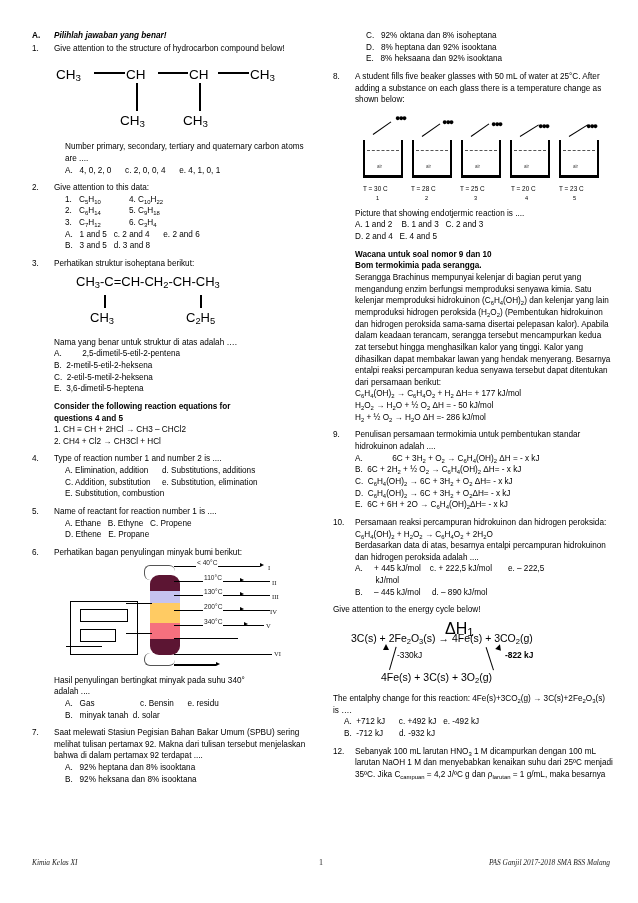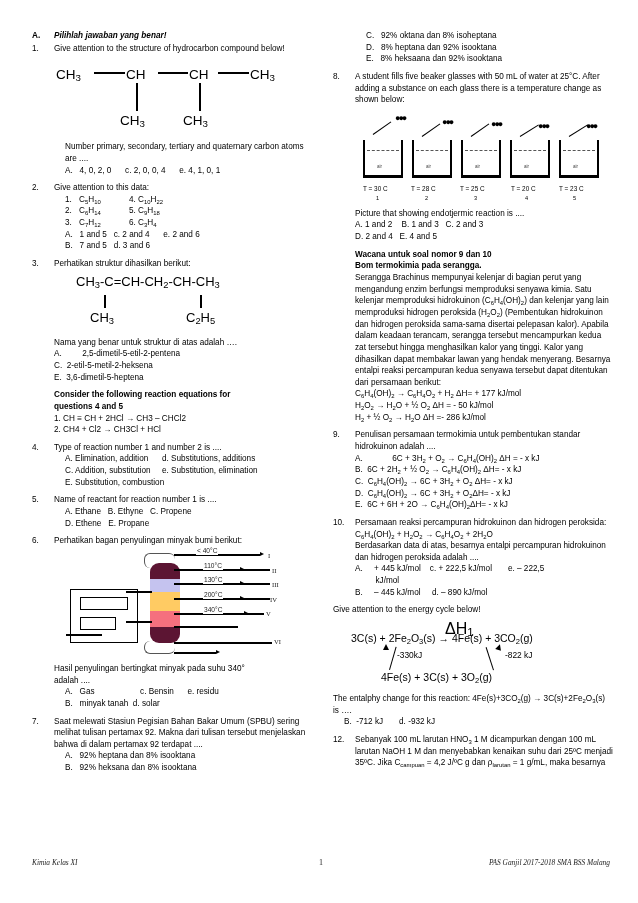--- a/index.html
+++ b/index.html
@@ -287,43 +287,44 @@
             </div>
             <div>
               <span style="display:inline-block;width:14px">2.</span><span style="display:inline-block;width:50px">C<sub>6</sub>H<sub>14</sub></span><span>5. C<sub>9</sub>H<sub>18</sub></span>
             </div>
             <div>
               <span style="display:inline-block;width:14px">3.</span><span style="display:inline-block;width:50px">C<sub>7</sub>H<sub>12</sub></span><span>6. C<sub>3</sub>H<sub>4</sub></span>
             </div>
           </div>
           <div class="opts indent">
             <div class="opt-row">A.   1 and 5   c. 2 and 4      e. 2 and 6</div>
-            <div class="opt-row">B.   7 and 5   d. 3 and 6</div>
+            <div class="opt-row">B.   3 and 5   d. 3 and 8</div>
           </div>
         </div>
       </div>
 
       <div class="sp6"></div>
 
       <div class="q nb">
         <div class="q-num">3.</div>
         <div class="q-body">
-          <div>Perhatikan struktur dihasilkan berikut:</div>
+          <div>Perhatikan struktur isoheptana berikut:</div>
 
           <div class="struct2">
             <span class="line1">CH<sub>3</sub>-C=CH-CH<sub>2</sub>-CH-CH<sub>3</sub></span>
             <span class="v1" style="left:50px; top:22px;"></span>
             <span class="v1" style="left:146px; top:22px;"></span>
             <span class="lab" style="left:36px; top:36px;">CH<sub>3</sub></span>
             <span class="lab" style="left:132px; top:36px;">C<sub>2</sub>H<sub>5</sub></span>
           </div>
 
           <div>Nama yang benar untuk struktur di atas adalah ….</div>
           <div class="opts">
             <div class="opt-row">A.         2,5-dimetil-5-etil-2-pentena</div>
+            <div class="opt-row">B.  2-metil-5-etil-2-heksena</div>
             <div class="opt-row">C.  2-etil-5-metil-2-heksena</div>
             <div class="opt-row">E.  3,6-dimetil-5-heptena</div>
           </div>
         </div>
       </div>
 
       <div class="sp6"></div>
 
       <div class="q nb">
         <div class="q-num"></div>
@@ -575,25 +576,26 @@
 
           <div class="cycle">
             <span class="dh">ΔH<sub>1</sub></span>
             <span class="top-eq">3C(s) + 2Fe<sub>2</sub>O<sub>3</sub>(s)  → 4Fe(s) + 3CO<sub>2</sub>(g)</span>
             <span class="bot-eq">4Fe(s) + 3C(s) + 3O<sub>2</sub>(g)</span>
             <span class="cyc-arrow" style="left:56px; top:28px; height:24px; transform:rotate(16deg);"></span>
             <span class="cyc-head" style="left:50px; top:26px;"></span>
             <span class="cyc-lab" style="left:64px; top:32px;">-330kJ</span>
             <span class="cyc-arrow" style="left:160px; top:28px; height:24px; transform:rotate(-18deg);"></span>
             <span class="cyc-head" style="left:163px; top:26px; transform:rotate(18deg);"></span>
-            <span class="cyc-lab" style="left:172px; top:32px;">-822 kJ</span>
+            <span class="cyc-lab" style="left:172px; top:32px;font-weight:bold;">-822 kJ</span>
           </div>
 
           <div>The entalphy change for this reaction: 4Fe(s)+3CO<sub>2</sub>(g) → 3C(s)+2Fe<sub>2</sub>O<sub>3</sub>(s) is ….</div>
           <div class="opts indent">
+            <div class="opt-row">A.  +712 kJ      c. +492 kJ   e. -492 kJ</div>
             <div class="opt-row">B.  -712 kJ       d. -932 kJ</div>
           </div>
         </div>
       </div>
 
       <div class="sp6"></div>
 
       <div class="q nb">
         <div class="q-num">12.</div>
         <div class="q-body">

